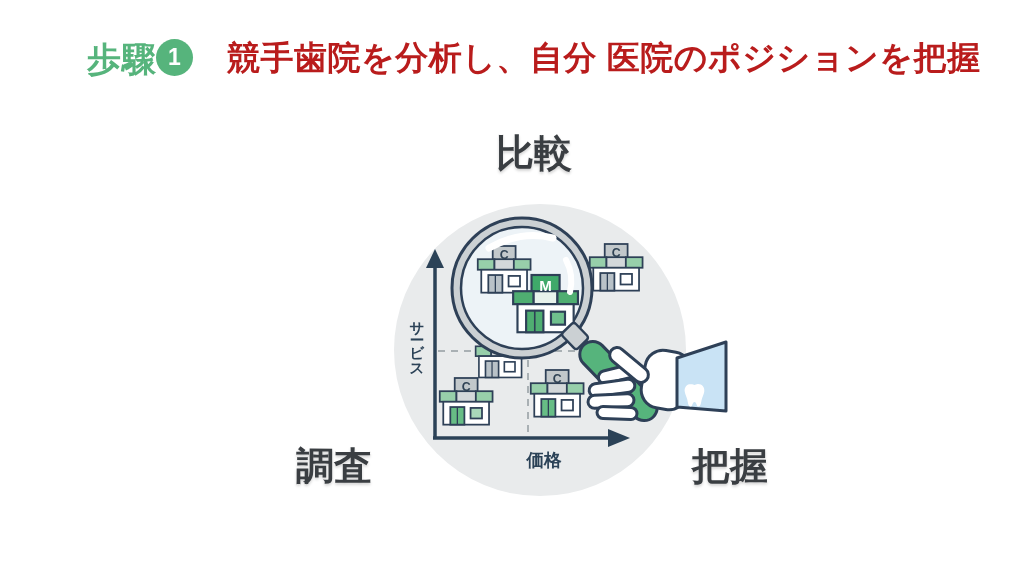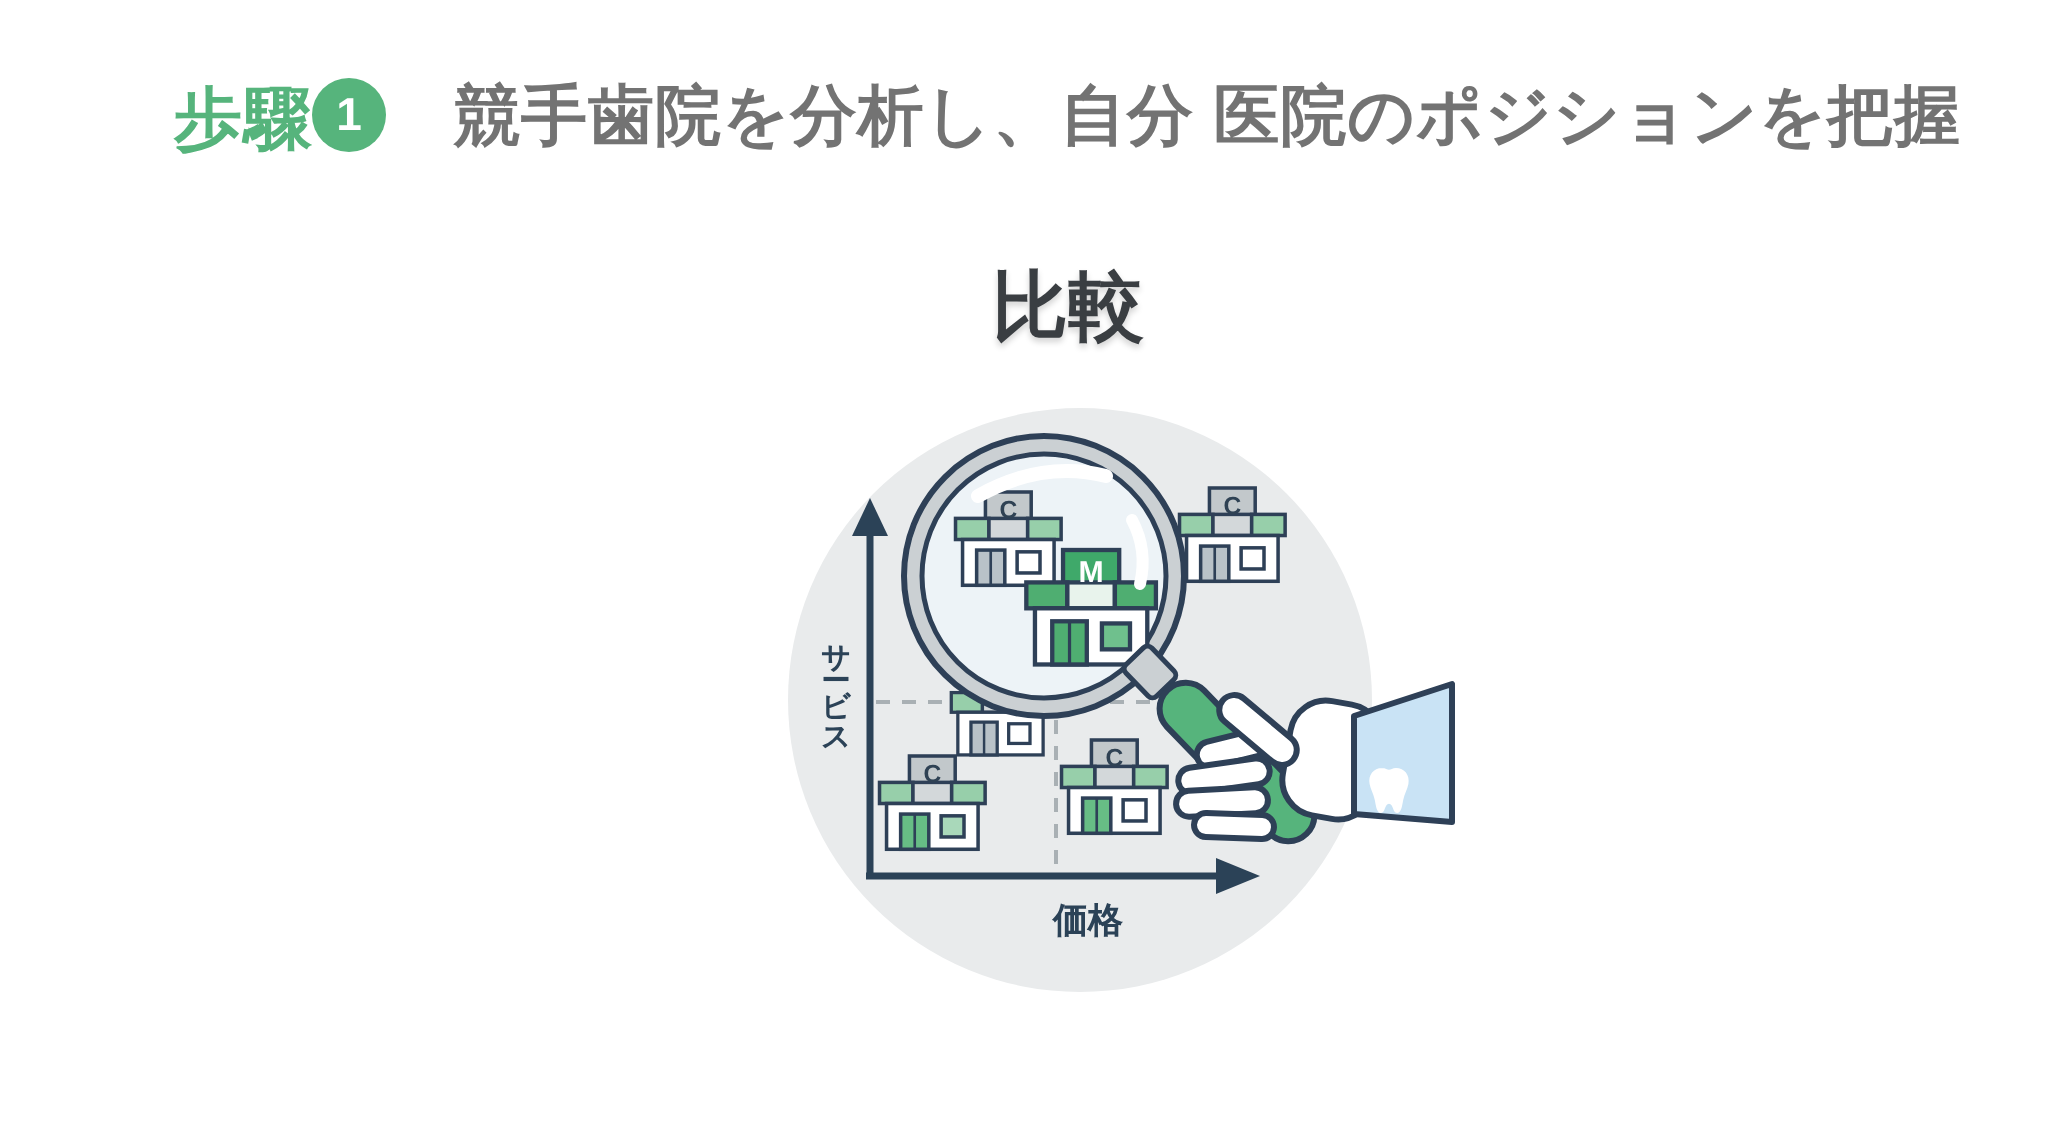--- a/index.html
+++ b/index.html
@@ -13,21 +13,21 @@
     position:absolute;left:70px;top:37px;font-size:34px;font-weight:800;
     color:#56b47c;letter-spacing:1px;
   }
   .step-badge{
     position:absolute;left:139px;top:39px;width:37px;height:37px;border-radius:50%;
     background:#56b47c;color:#ffffff;display:flex;align-items:center;justify-content:center;
     font-size:23px;font-weight:800;
   }
   .slide-title{
     position:absolute;left:210px;top:36px;margin:0;font-size:33px;font-weight:800;
-    color:#737373;letter-spacing:0.5px;white-space:nowrap;
+    color:#b91c1c;letter-spacing:0.5px;white-space:nowrap;
   }
   
   .kw{
     position:absolute;width:154px;text-align:center;font-size:38px;font-weight:800;
     color:#3a3e42;text-shadow:0 2px 3px rgba(0,0,0,0.18);
   }
   .kw-top{left:440px;top:128px;}
   .kw-left{left:240px;top:441px;}
   .kw-right{left:636px;top:441px;}
   
@@ -42,20 +42,22 @@
 
   <div>
     <span class="step-label">歩驟</span>
     <span class="step-badge">
       <span>1</span>
     </span>
     <h1 class="slide-title">競手歯院を分析し、自分 医院のポジションを把握</h1>
   </div>
 
   <div class="kw kw-top">比較</div>
+  <div class="kw kw-left">調査</div>
+  <div class="kw kw-right">把握</div>
 
   <svg class="art" width="1024" height="572" viewBox="0 0 1024 572" xmlns="http://www.w3.org/2000/svg">
 
     <circle cx="523" cy="350" r="146" fill="#e9ebec"></circle>
 
     <g stroke="#a9b0b4" stroke-width="2" stroke-dasharray="7 6">
       <line x1="421" y1="351" x2="560" y2="351"></line>
       <line x1="511" y1="360" x2="511" y2="433"></line>
     </g>
 

